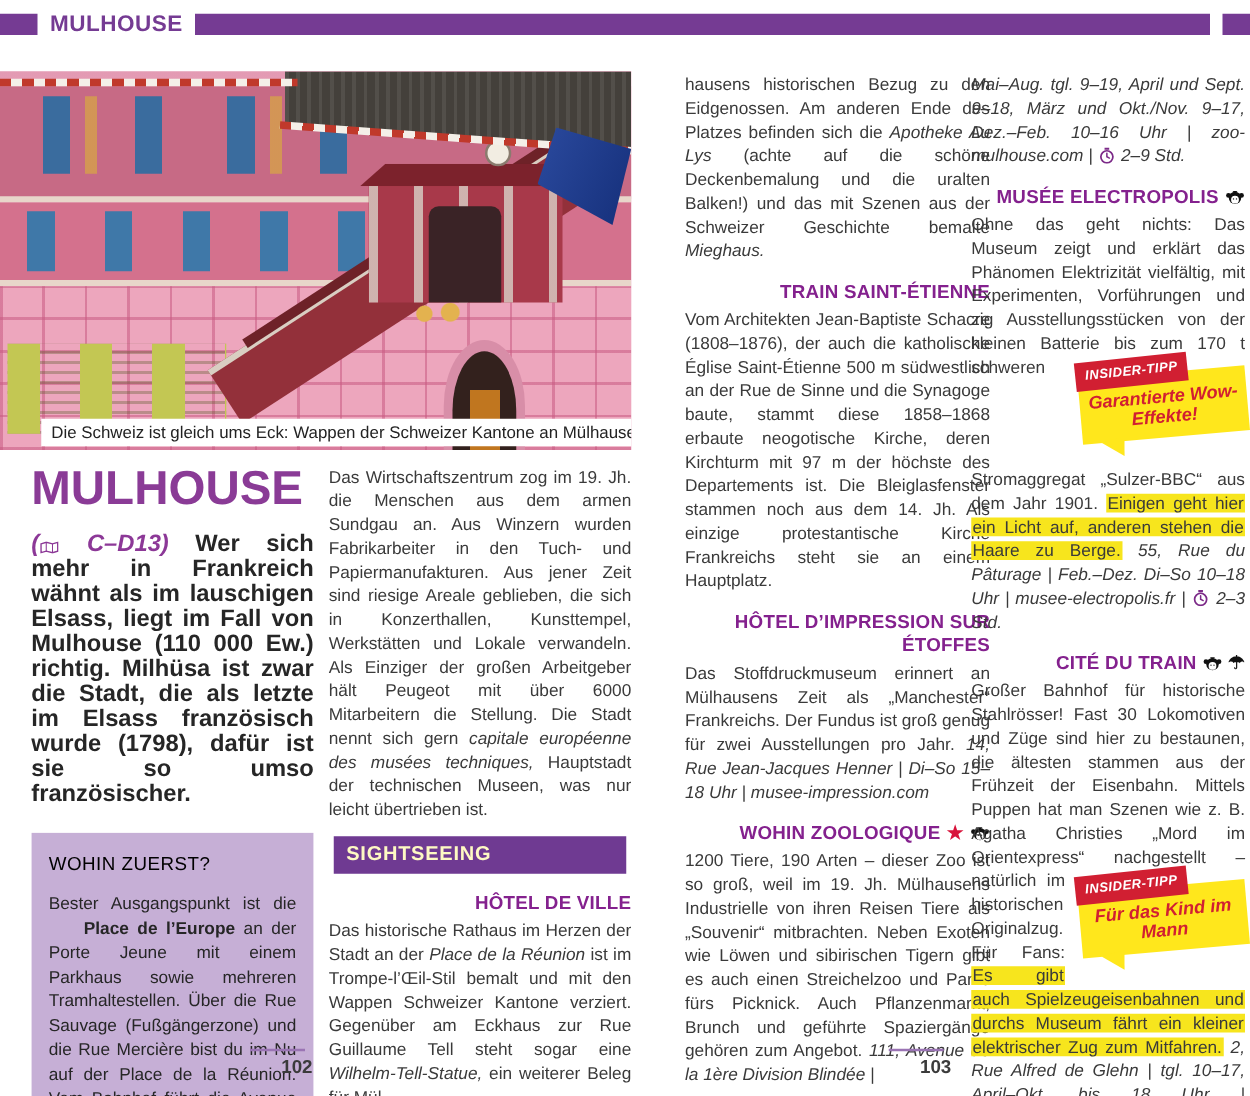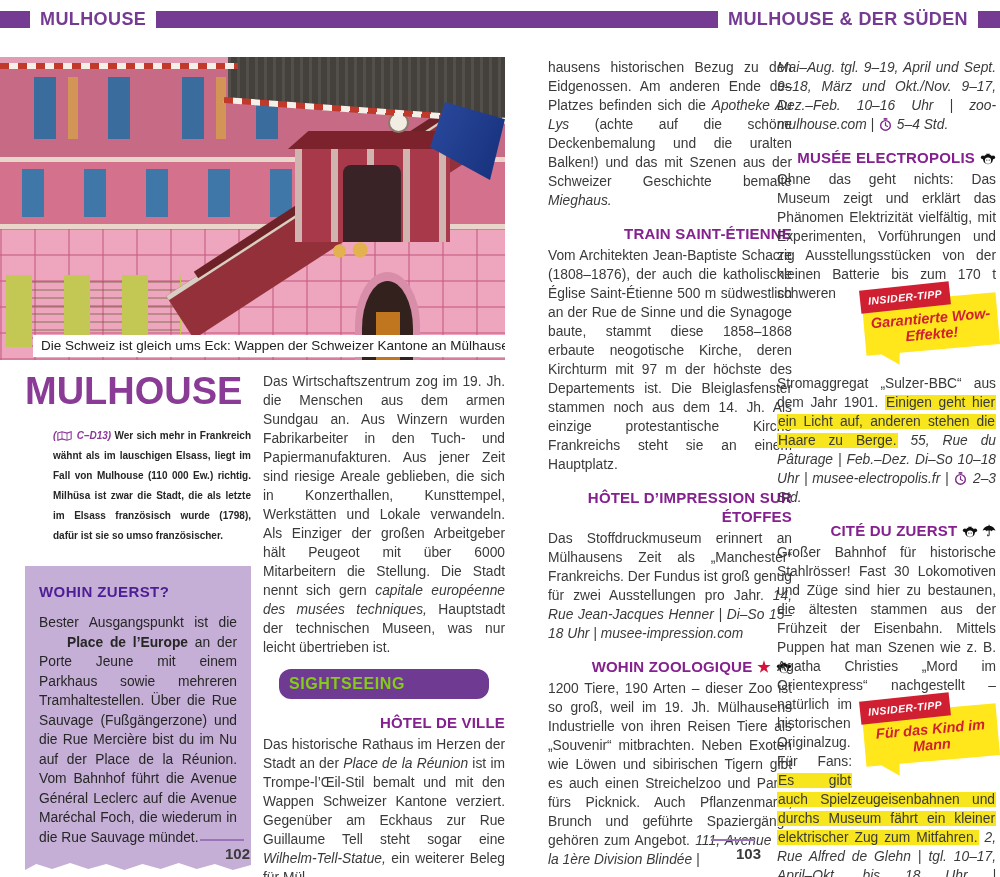--- a/index.html
+++ b/index.html
@@ -72,32 +72,32 @@
   #colB{left:263px;top:372px;width:242px;}
   #colC{left:548px;top:58px;width:244px;}
   #colD{left:777px;top:58px;width:219px;}
   .col p{margin:0 0 2px;}
   .b{font-weight:700;margin-left:28px;}
   .i{font-style:italic;}
   .hl{background:#f7e51d;padding:0 1px;box-decoration-break:clone;-webkit-box-decoration-break:clone;}
   .ref{color:#8c3897;font-style:italic;font-weight:700;}
 
   #main-title{font-size:38px;font-weight:800;color:#8a3b96;letter-spacing:0;margin:0 0 16px;line-height:1;}
-  #intro{font-weight:700;font-size:10px;line-height:20px;color:#262626;margin-left:28px;}
+  #intro{font-weight:700;font-size:19px;line-height:20px;color:#262626;}
 
   #wohin-box{margin-top:20px;background:#c6afd6;padding:16px 14px 24px;
      clip-path:polygon(0 0,100% 0,100% calc(100% - 8px),92% calc(100% - 3px),84% calc(100% - 9px),
        76% calc(100% - 4px),68% calc(100% - 10px),60% calc(100% - 4px),52% calc(100% - 9px),
        44% calc(100% - 3px),36% calc(100% - 9px),28% calc(100% - 4px),20% calc(100% - 10px),
        12% calc(100% - 4px),5% calc(100% - 9px),0 calc(100% - 3px));}
-  #wohin-box h4{margin:0 0 12px;font-size:15px;font-weight:700;color:#4c1d95;letter-spacing:.4px;}
+  #wohin-box h4{margin:0 0 12px;font-size:15px;font-weight:400;color:#000000;letter-spacing:.4px;}
   #wohin-box p{color:#262626;line-height:19.5px;}
 
-  .banner{background:#6f3a92;color:#84cc16;font-weight:700;font-size:16px;letter-spacing:.6px;
-     padding:5px 10px 6px;margin:12px 16px 10px;border-radius:12px;}
+  .banner{background:#6f3a92;color:#fef9c3;font-weight:700;font-size:16px;letter-spacing:.6px;
+     padding:5px 10px 6px;margin:12px 4px 10px;}
   .subhead{color:#84218e;font-weight:700;font-size:15px;margin:14px 0 3px;letter-spacing:.2px;line-height:19px;text-align:right;}
   .subhead:first-child{margin-top:0;}
   .ic-star{color:#d8123a;font-style:normal;font-size:15px;margin-left:5px;}
   .ic-umb{color:#111;font-style:normal;font-size:15px;margin-left:4px;}
   .ic-kid svg{margin-left:5px;vertical-align:-2px;}
   .inl-icon svg{vertical-align:-2px;margin:0 1px;}
 
   
   .tip{float:right;width:138px;height:80px;position:relative;margin:4px -2px 6px 8px;}
   .tip-ribbon{position:absolute;top:-2px;left:0;background:#d11f32;color:#fff;font-style:italic;font-weight:700;
@@ -115,21 +115,20 @@
 </style>
 </head>
 <body>
 
 <div id="page">
 
   <div class="runhead">
     <div class="hblock l"></div>
     <div class="htitle">MULHOUSE</div>
     <div class="hbar"></div>
-    <div class="htitle">MULHOUSE &amp; DER SÜDEN</div>
     <div class="hblock r"></div>
   </div>
 
   <div id="photo">
     <div class="ph ph-upper"></div>
     <div class="ph ph-upwin"></div>
     <div class="ph ph-cor1"></div>
     <div class="ph ph-mid"></div>
     <div class="ph ph-midwin"></div>
     <div class="ph ph-cor2"></div>
@@ -186,42 +185,42 @@
           </svg></span>
     </h3>
     <p><span>1200 Tiere, 190 Arten – dieser Zoo ist so groß, weil im 19. Jh. Mülhausens Industrielle von ihren Reisen Tiere als „Souvenir“ mitbrachten. Neben Exoten wie Löwen und sibirischen Tigern gibt es auch einen Streichelzoo und Parks fürs Picknick. Auch Pflanzenmarkt, Brunch und geführte Spaziergänge gehören zum Angebot. </span><span class="i">111, Avenue de la 1ère Division Blindée |</span></p>
   </div>
 
   <div class="col" id="colD">
     <p><span class="i">Mai–Aug. tgl. 9–19, April und Sept. 9–18, März und Okt./Nov. 9–17, Dez.–Feb. 10–16 Uhr | zoo-mulhouse.com | </span><span class="inl-icon"><svg width="13" height="13" viewBox="0 0 14 14">
             <line x1="5" y1="1" x2="9" y2="1" stroke="#7c2a88" stroke-width="1.8"></line>
             <circle cx="7" cy="8" r="5.2" fill="none" stroke="#7c2a88" stroke-width="1.5"></circle>
             <path d="M7 5v3l2.2 1.1" fill="none" stroke="#7c2a88" stroke-width="1.3" stroke-linecap="round"></path>
-          </svg></span><span class="i"> 5–4 Std.</span></p>
+          </svg></span><span class="i"> 2–9 Std.</span></p>
     <h3 class="subhead">
       <span>MUSÉE ELECTROPOLIS</span><span class="ic-kid"><svg width="16" height="13" viewBox="0 0 20 16">
             <circle cx="3.5" cy="6.5" r="2.4" fill="#111"></circle>
             <circle cx="16.5" cy="6.5" r="2.4" fill="#111"></circle>
             <circle cx="10" cy="9" r="6.2" fill="#111"></circle>
             <circle cx="10" cy="10.8" r="3.9" fill="#fff"></circle>
             <circle cx="8.5" cy="10" r="0.7" fill="#111"></circle>
             <circle cx="11.5" cy="10" r="0.7" fill="#111"></circle>
             <polygon points="7.5,2.0 12.5,2.0 10,4.6" fill="#111"></polygon>
           </svg></span>
     </h3>
     <p><span>Ohne das geht nichts: Das Museum zeigt und erklärt das Phänomen Elektrizität vielfältig, mit Experimenten, Vorführungen und zig Ausstellungsstücken von der kleinen Batterie bis </span><span class="tip">
           <span class="tip-ribbon">INSIDER-TIPP</span>
           <span class="tip-bubble">Garantierte Wow-Effekte!<span class="tip-tail"></span></span>
         </span><span>zum 170 t schweren Stromaggregat „Sulzer-BBC“ aus dem Jahr 1901. </span><span class="hl">Einigen geht hier ein Licht auf, anderen stehen die Haare zu Berge.</span><span> </span><span class="i">55, Rue du Pâturage | Feb.–Dez. Di–So 10–18 Uhr | musee-electropolis.fr | </span><span class="inl-icon"><svg width="13" height="13" viewBox="0 0 14 14">
             <line x1="5" y1="1" x2="9" y2="1" stroke="#7c2a88" stroke-width="1.8"></line>
             <circle cx="7" cy="8" r="5.2" fill="none" stroke="#7c2a88" stroke-width="1.5"></circle>
             <path d="M7 5v3l2.2 1.1" fill="none" stroke="#7c2a88" stroke-width="1.3" stroke-linecap="round"></path>
           </svg></span><span class="i"> 2–3 Std.</span></p>
     <h3 class="subhead">
-      <span>CITÉ DU ZUERST</span><span class="ic-kid"><svg width="16" height="13" viewBox="0 0 20 16">
+      <span>CITÉ DU TRAIN</span><span class="ic-kid"><svg width="16" height="13" viewBox="0 0 20 16">
             <circle cx="3.5" cy="6.5" r="2.4" fill="#111"></circle>
             <circle cx="16.5" cy="6.5" r="2.4" fill="#111"></circle>
             <circle cx="10" cy="9" r="6.2" fill="#111"></circle>
             <circle cx="10" cy="10.8" r="3.9" fill="#fff"></circle>
             <circle cx="8.5" cy="10" r="0.7" fill="#111"></circle>
             <circle cx="11.5" cy="10" r="0.7" fill="#111"></circle>
             <polygon points="7.5,2.0 12.5,2.0 10,4.6" fill="#111"></polygon>
           </svg></span><span class="ic-umb">☂</span>
     </h3>
     <p><span>Großer Bahnhof für historische Stahlrösser! Fast 30 Lokomotiven und Züge sind hier zu bestaunen, die ältesten stammen aus der Frühzeit der Eisenbahn. Mittels Puppen hat man Szenen wie z. B. Agatha Christies „Mord im Orientexpress“ nachgestellt – natürlich </span><span class="tip">

